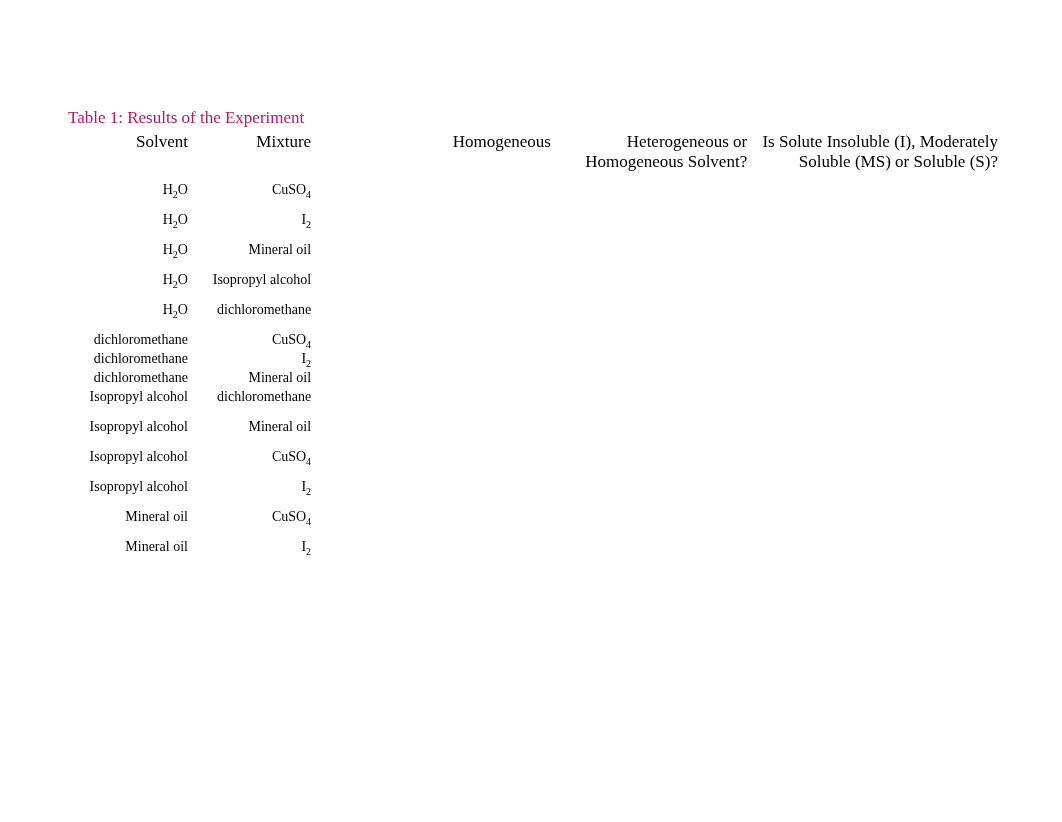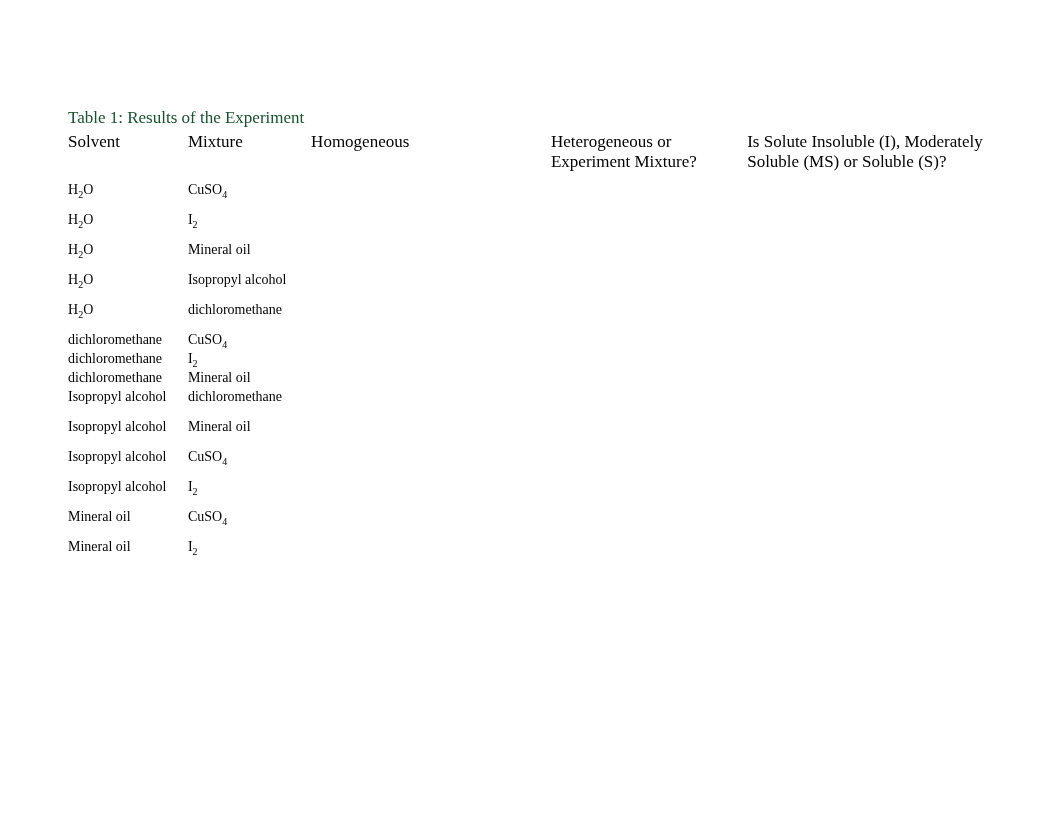--- a/index.html
+++ b/index.html
@@ -15,27 +15,28 @@
       position: relative;
     }
     .container {
       position: absolute;
       left: 68px;
       top: 108px;
       width: 930px;
     }
     .table-caption {
       font-size: 17px;
-      color: #14532d;
+      color: #be185d;
       margin-bottom: 4px;
     }
     .table {
       display: table;
       width: 100%;
       border-collapse: collapse;
+      text-align: right;
     }
     .header-row {
       display: table-row;
     }
     .data-row {
       display: table-row;
       margin-left: 28px;
     }
     .cell {
       display: table-cell;
@@ -70,21 +71,21 @@
 <body>
 
 <div class="container">
   <div class="table-caption">Table 1:  Results of the Experiment</div>
 
   <div class="table">
     <div class="header-row">
       <div class="cell header-cell col-solvent">Solvent</div>
       <div class="cell header-cell col-solute">Mixture</div>
       <div class="cell header-cell col-obs">Homogeneous</div>
-      <div class="cell header-cell col-mix">Heterogeneous or Experiment Mixture?</div>
+      <div class="cell header-cell col-mix">Heterogeneous or Homogeneous Solvent?</div>
       <div class="cell header-cell col-sol">Is Solute Insoluble (I), Moderately Soluble (MS) or Soluble (S)?</div>
     </div>
 
   <div class="data-row">
         <div class="cell data-cell col-solvent">H<sub>2</sub>O</div>
         <div class="cell data-cell col-solute">CuSO<sub>4</sub></div>
         <div class="cell data-cell col-obs"></div>
         <div class="cell data-cell col-mix"></div>
         <div class="cell data-cell col-sol"></div>
       </div>

